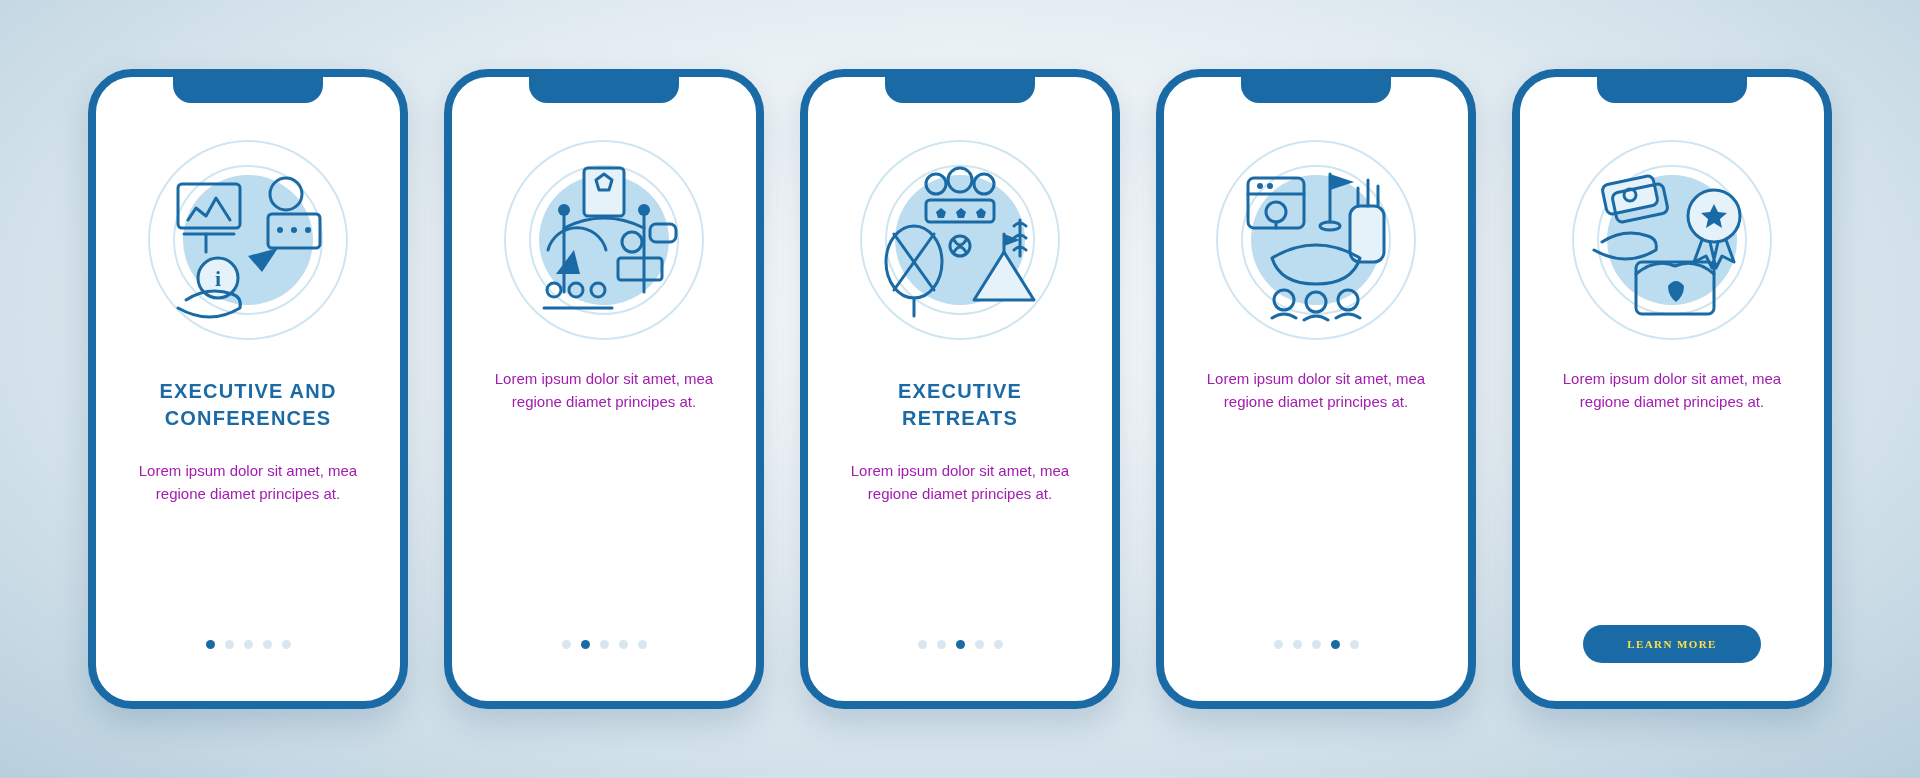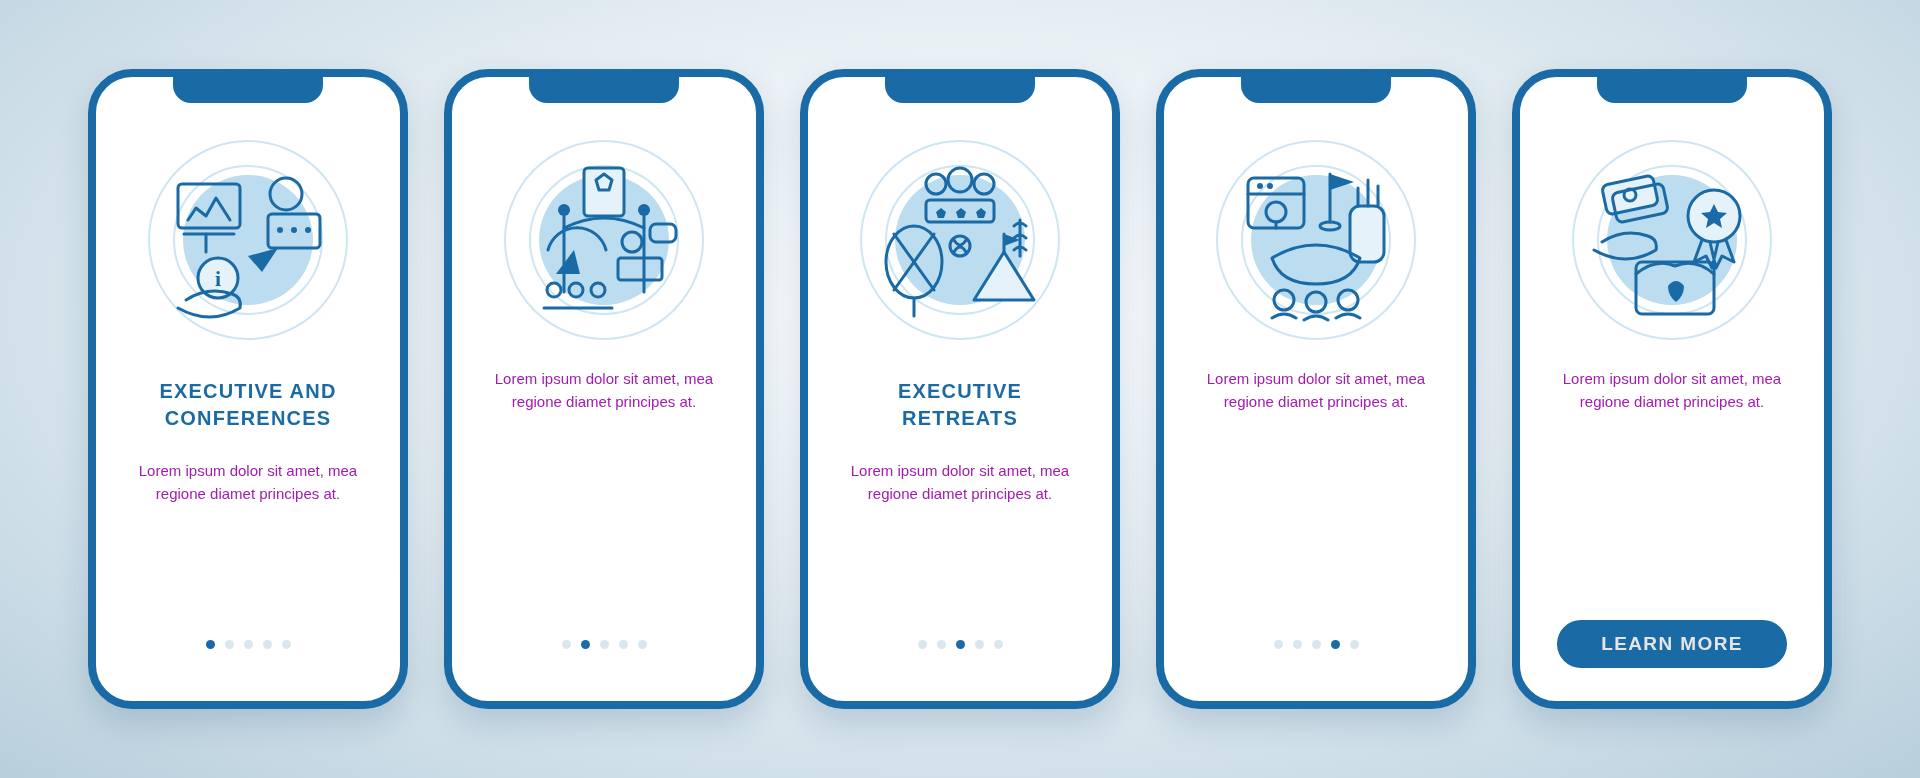--- a/index.html
+++ b/index.html
@@ -107,28 +107,29 @@
     justify-content: center;
   }
   .dot {
     width: 9px; height: 9px;
     border-radius: 50%;
     background: #d9e6ee;
   }
   .dot.active { background: #1a6aa6; }
   .cta {
     background: #1a6aa6;
-    color: #e5e5e5;
+    color: #fde047;
     border: none;
     border-radius: 999px;
     padding: 13px 44px;
-    font-size: 19px;
+    font-size: 11px;
     font-weight: 700;
     letter-spacing: 1.4px;
     cursor: pointer;
+    font-family: Liberation Serif, serif;
   }
 </style>
 </head>
 <body>
 
 <div class="row">
     <div class="phone">
       <div class="notch"></div>
       <div class="illus">
         <div class="halo1"></div>

